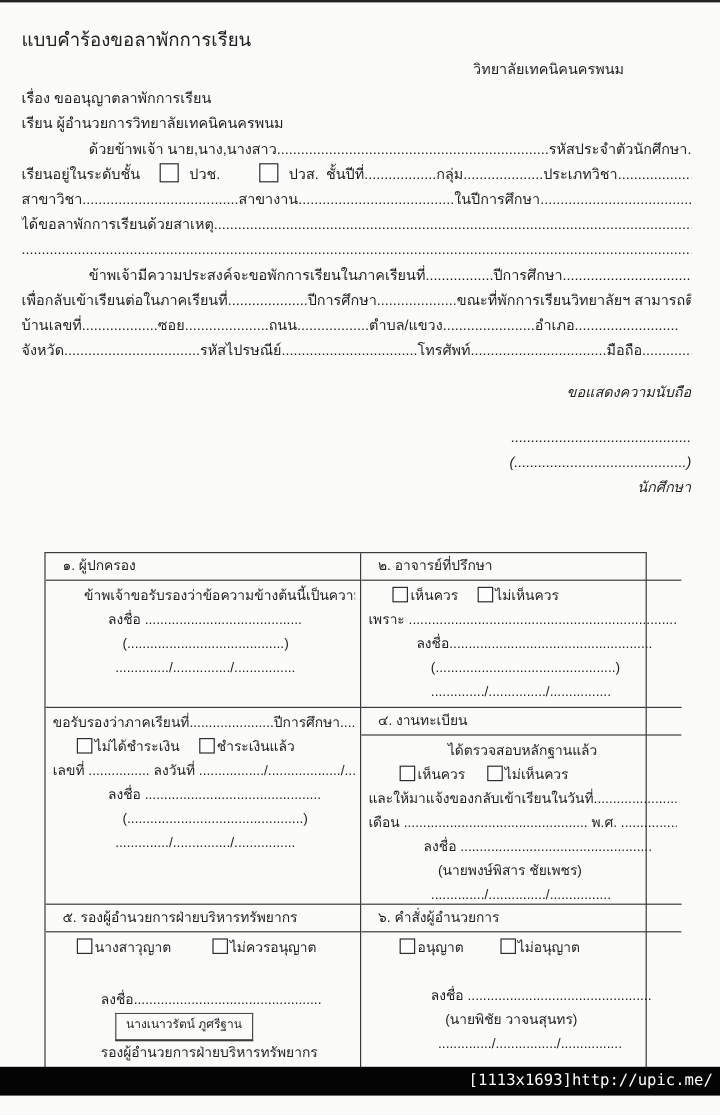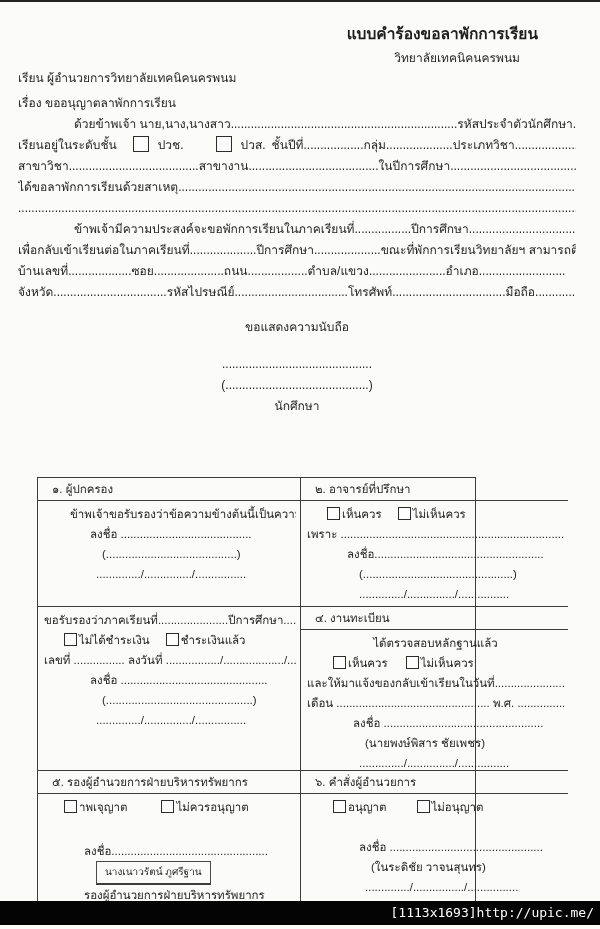--- a/index.html
+++ b/index.html
@@ -7,73 +7,73 @@
     width:600px;height:929px;overflow:hidden;background:#e9e9e9;
     font-family:"Liberation Sans","DejaVu Sans",sans-serif;
     color:#1e1e1e;
   }
   .page{
     position:relative;width:600px;height:929px;background:#fbfbfa;
     border-top:2px solid #222;box-sizing:border-box;
   }
   .doc{padding:14px 24px 0 18px;font-size:12px;}
   .line{line-height:21px;white-space:nowrap;overflow:hidden;}
-  .title{width:520px;text-align:right;font-weight:bold;font-size:15.5px;line-height:24px;margin-top:6px;}
+  .title{width:520px;text-align:left;font-weight:normal;font-size:15.5px;line-height:24px;margin-top:6px;}
   .college{text-align:right;padding-right:56px;line-height:20px;margin-top:2px;font-size:12px;}
   .mt4{margin-top:4px;} .mt6{margin-top:6px;} .mt14{margin-top:14px;} .mt16{margin-top:16px;}
   .ind56{padding-left:56px;}
   .ind58{padding-left:58px;}
-  .center{text-align:center;white-space:nowrap;}
+  .center{text-align:right;white-space:nowrap;font-style:italic;}
   .sigblock{width:100%;}
   
   .cb{
     display:inline-block;width:13px;height:13px;border:1.4px solid #2d2d2d;
     vertical-align:-2px;background:#fdfdfd;box-sizing:border-box;
   }
   .cb-lg{width:16px;height:16px;vertical-align:-3px;}
   .cbgap1{margin:0 7px 0 16px;}
   .cbgap2{margin:0 7px 0 26px;}
   .cbl{margin:0 6px 0 2px;}
   
   .sec-table{
-    position:absolute;left:37px;top:475px;width:439px;
+    position:absolute;left:37px;top:458px;width:502px;
     display:grid;grid-template-columns:263px 267px;grid-template-rows:129px 164px 141px;
     border:1.5px solid #3c3c3c;box-sizing:border-box;background:#fbfbfa;
   }
   .cell{border-right:1px solid #3c3c3c;border-bottom:1px solid #3c3c3c;overflow:hidden;font-size:11.5px;box-sizing:border-box;}
   .cell.last-col{border-right:none;}
   .cell.last-row{border-bottom:none;}
   .cell-title{height:22px;line-height:22px;border-bottom:1px solid #3c3c3c;padding-left:14px;white-space:nowrap;overflow:hidden;}
   .cell-body{padding:3px 4px 0 6px;}
   .cline{line-height:20px;white-space:nowrap;overflow:hidden;} .c-ind20{padding-left:20px;} .c-ind26{padding-left:26px;}
   .c-ind40{padding-left:40px;} .c-ind46{padding-left:46px;} .c-ind52{padding-left:52px;}
   .c-ind58{padding-left:58px;} .c-ind64{padding-left:64px;}
   .stamp{
     display:inline-block;border:1px solid #4a4a4a;padding:0 8px 1px 8px;
     font-size:10px;line-height:20px;border-bottom:2px solid #3c3c3c;
   }
   
   .wm{
-    position:absolute;left:0;bottom:4px;width:600px;height:24px;background:#040404;
+    position:absolute;left:0;bottom:16px;width:600px;height:24px;background:#040404;
     color:#fff;text-align:right;line-height:24px;font-size:13px;
     padding-right:6px;box-sizing:border-box;
     font-family:"DejaVu Sans Mono","Liberation Mono",monospace;
   }
 </style>
 </head>
 <body>
 
 <div class="page">
   <div class="doc">
 
     <div class="title">แบบคำร้องขอลาพักการเรียน</div>
     <div class="college">วิทยาลัยเทคนิคนครพนม</div>
 
+    <div class="line mt4">เรื่อง  ขออนุญาตลาพักการเรียน</div>
     <div class="line">เรียน ผู้อำนวยการวิทยาลัยเทคนิคนครพนม</div>
-    <div class="line mt4">เรื่อง  ขออนุญาตลาพักการเรียน</div>
 
     <div class="line ind56">ด้วยข้าพเจ้า นาย,นาง,นางสาว....................................................................รหัสประจำตัวนักศึกษา.........................................</div>
 
     <div class="line">
       <span>เรียนอยู่ในระดับชั้น</span><span class="cb cb-lg cbgap1"></span><span class="cbl">ปวช.</span><span class="cb cb-lg cbgap2"></span><span class="cbl">ปวส.</span><span>ชั้นปีที่..................กลุ่ม....................ประเภทวิชา................................................................</span>
     </div>
 
     <div class="line">สาขาวิชา.......................................สาขางาน.......................................ในปีการศึกษา.......................................................</div>
     <div class="line">ได้ขอลาพักการเรียนด้วยสาเหตุ....................................................................................................................................................................</div>
     <div class="line">...........................................................................................................................................................................................................................................</div>
@@ -142,39 +142,39 @@
         <div class="cline c-ind46">ลงชื่อ ..................................................</div>
         <div class="cline c-ind58">(นายพงษ์พิสาร  ชัยเพชร)</div>
         <div class="cline c-ind52">............../.............../................</div>
       </div>
     </div>
 
     <div class="cell last-row">
       <div class="cell-title">๕.  รองผู้อำนวยการฝ่ายบริหารทรัพยากร</div>
       <div class="cell-body">
         <div class="cline c-ind20">
-          <span class="cb"></span><span class="cbl">าพเจุญาต</span><span class="cb" style="margin-left:28px;"></span><span class="cbl">ไม่ควรอนุญาต</span>
+          <span class="cb"></span><span class="cbl">นางสาวุญาต</span><span class="cb" style="margin-left:28px;"></span><span class="cbl">ไม่ควรอนุญาต</span>
         </div>
         <div class="cline c-ind40" style="margin-top:24px;">ลงชื่อ.................................................</div>
         <div class="cline c-ind52">
           <span class="stamp">นางเนาวรัตน์  ภูศรีฐาน</span>
         </div>
         <div class="cline c-ind40">รองผู้อำนวยการฝ่ายบริหารทรัพยากร</div>
         <div class="cline c-ind58">............../.............../................</div>
       </div>
     </div>
 
     <div class="cell last-col last-row">
       <div class="cell-title">๖.  คำสั่งผู้อำนวยการ</div>
       <div class="cell-body">
         <div class="cline c-ind26">
           <span class="cb"></span><span class="cbl">อนุญาต</span><span class="cb" style="margin-left:24px;"></span><span class="cbl">ไม่อนุญาต</span>
         </div>
         <div class="cline c-ind52" style="margin-top:20px;">ลงชื่อ ................................................</div>
-        <div class="cline c-ind64">(ในระดิชัย  วาจนสุนทร)</div>
+        <div class="cline c-ind64">(นายพิชัย  วาจนสุนทร)</div>
         <div class="cline c-ind58">............../................/................</div>
       </div>
     </div>
 
   </div>
 
   <div class="wm">
     <span>[1113x1693]http://upic.me/</span>
   </div>
 </div>

